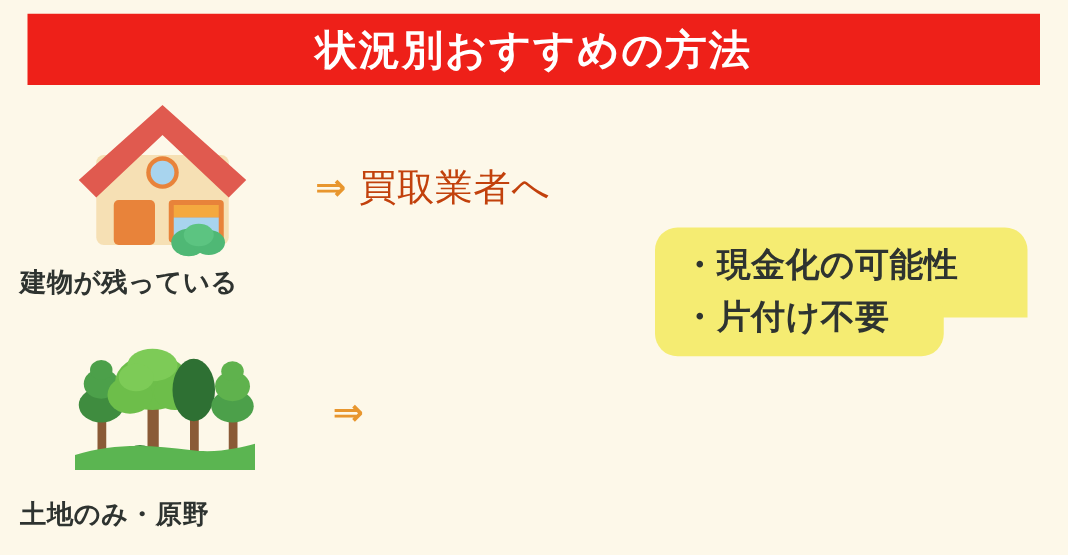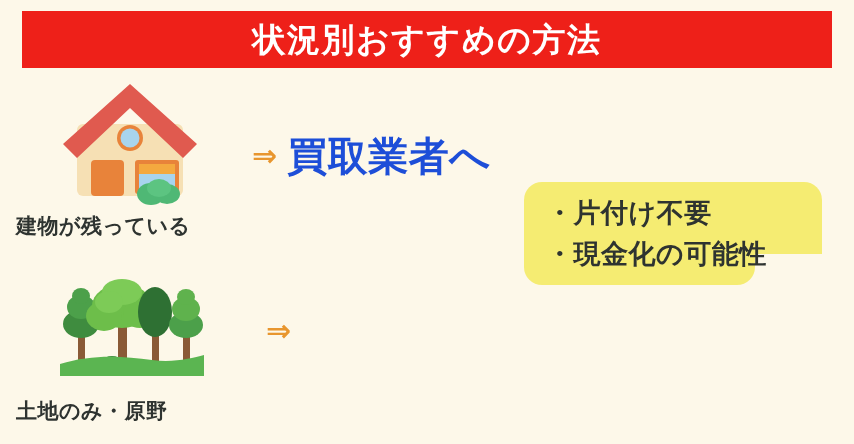--- a/index.html
+++ b/index.html
@@ -93,23 +93,23 @@
   .action-land { left: 266px; top: 48px; }
 
   .arrow-icon {
     font-size: 30px;
     font-weight: bold;
     color: #E8962E;
     line-height: 1;
     display: block;
   }
   .action-text {
-    font-size: 40px;
-    font-weight: bold;
-    color: #1d4ed8;
+    font-size: 30px;
+    font-weight: normal;
+    color: #c2410c;
     letter-spacing: 0.5px;
     line-height: 1;
   }
 
   
   .benefits {
     position: absolute;
     box-sizing: border-box;
     padding: 10px 0 10px 22px;
   }
@@ -198,22 +198,22 @@
 
     <div class="action action-building">
       <span class="arrow-icon">⇒</span>
       <span class="action-text">買取業者へ</span>
     </div>
 
     <div class="benefits benefits-top">
       <div class="shape-a"></div>
       <div class="shape-b"></div>
       <div class="shape-c"></div>
+      <div class="benefit-line">・現金化の可能性</div>
       <div class="benefit-line">・片付け不要</div>
-      <div class="benefit-line">・現金化の可能性</div>
     </div>
   </div>
 
   <div class="row row-land">
 
     <div class="illus-col">
       <div class="illus-land">
         <svg width="160" height="105" viewBox="0 0 160 105" aria-hidden="true">
 
           <rect x="26" y="45" width="7" height="42" fill="#8A5A36"></rect>

